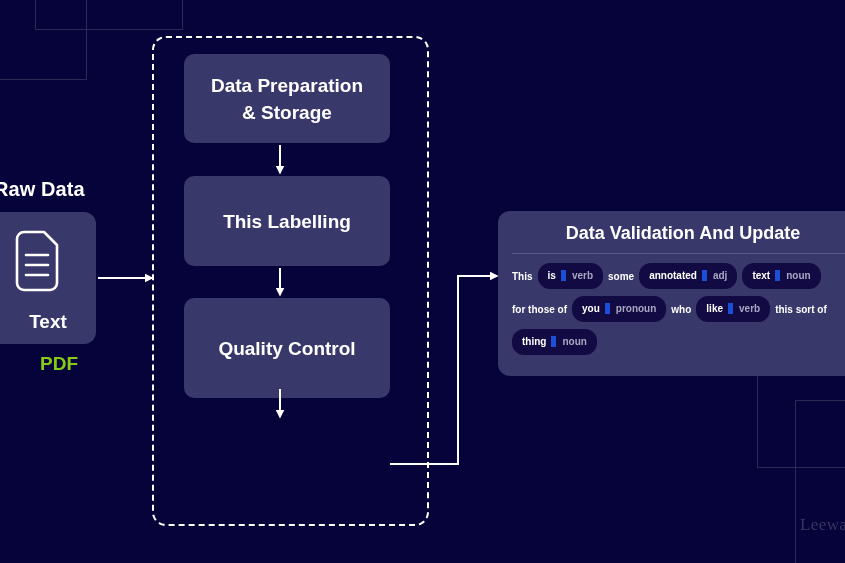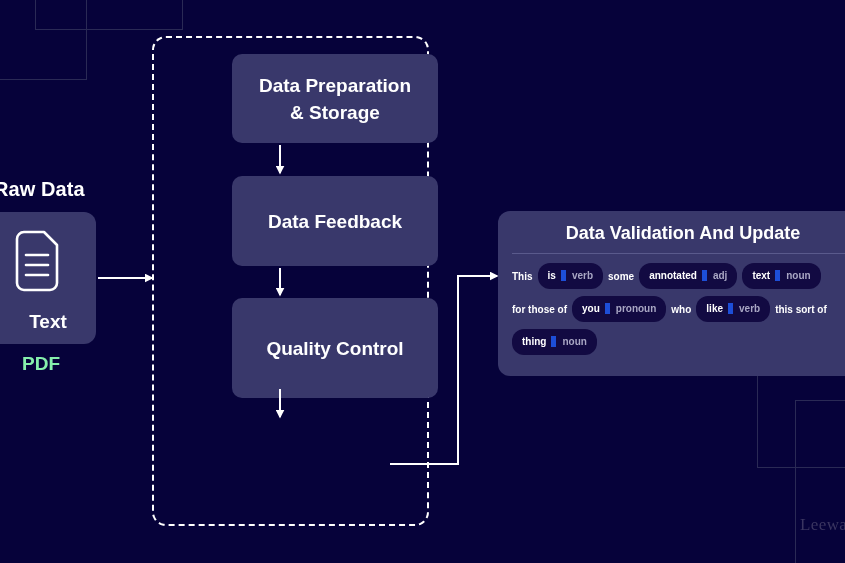--- a/index.html
+++ b/index.html
@@ -78,23 +78,24 @@
     font-size: 19px;
     font-weight: 700;
     color: #ffffff;
     padding-left: 26px;
   }
   .pdf-label {
     position: absolute;
     left: 0px;
     top: 353px;
     width: 96px;
+    text-align: center;
     font-size: 19px;
     font-weight: 700;
-    color: #86efac;
+    color: #84cc16;
     padding-left: 22px;
     box-sizing: border-box;
   }
 
   
   .pipeline {
     position: absolute;
     left: 152px;
     top: 36px;
     width: 277px;
@@ -114,21 +115,20 @@
     color: #ffffff;
     font-size: 19px;
     font-weight: 700;
     line-height: 27px;
     text-align: center;
     display: flex;
     align-items: center;
     justify-content: center;
     box-sizing: border-box;
     padding: 4px 10px;
-    margin-left: 48px;
   }
   .step-1 { top: 54px;  height: 89px; }
   .step-2 { top: 176px; height: 90px; }
   .step-3 { top: 298px; height: 100px; }
   .step-4 { top: 420px; height: 90px; }
 
   
   .wires {
     position: absolute;
     left: 0; top: 0;
@@ -212,21 +212,21 @@
   <div class="pipeline"></div>
 
   <div class="step step-1">
     <span>
       <span>Data Preparation</span><br>
       <span>&amp; Storage</span>
     </span>
   </div>
 
   <div class="step step-2">
-    <span>Data Feedback</span>
+    <span>This Labelling</span>
   </div>
 
   <div class="step step-3">
     <span>Quality Control</span>
   </div>
 
 
   <svg class="wires" viewBox="0 0 845 563">
     <defs>
       <marker id="ah" markerWidth="9" markerHeight="9" refX="7.4" refY="4.5" orient="auto" markerUnits="userSpaceOnUse">

